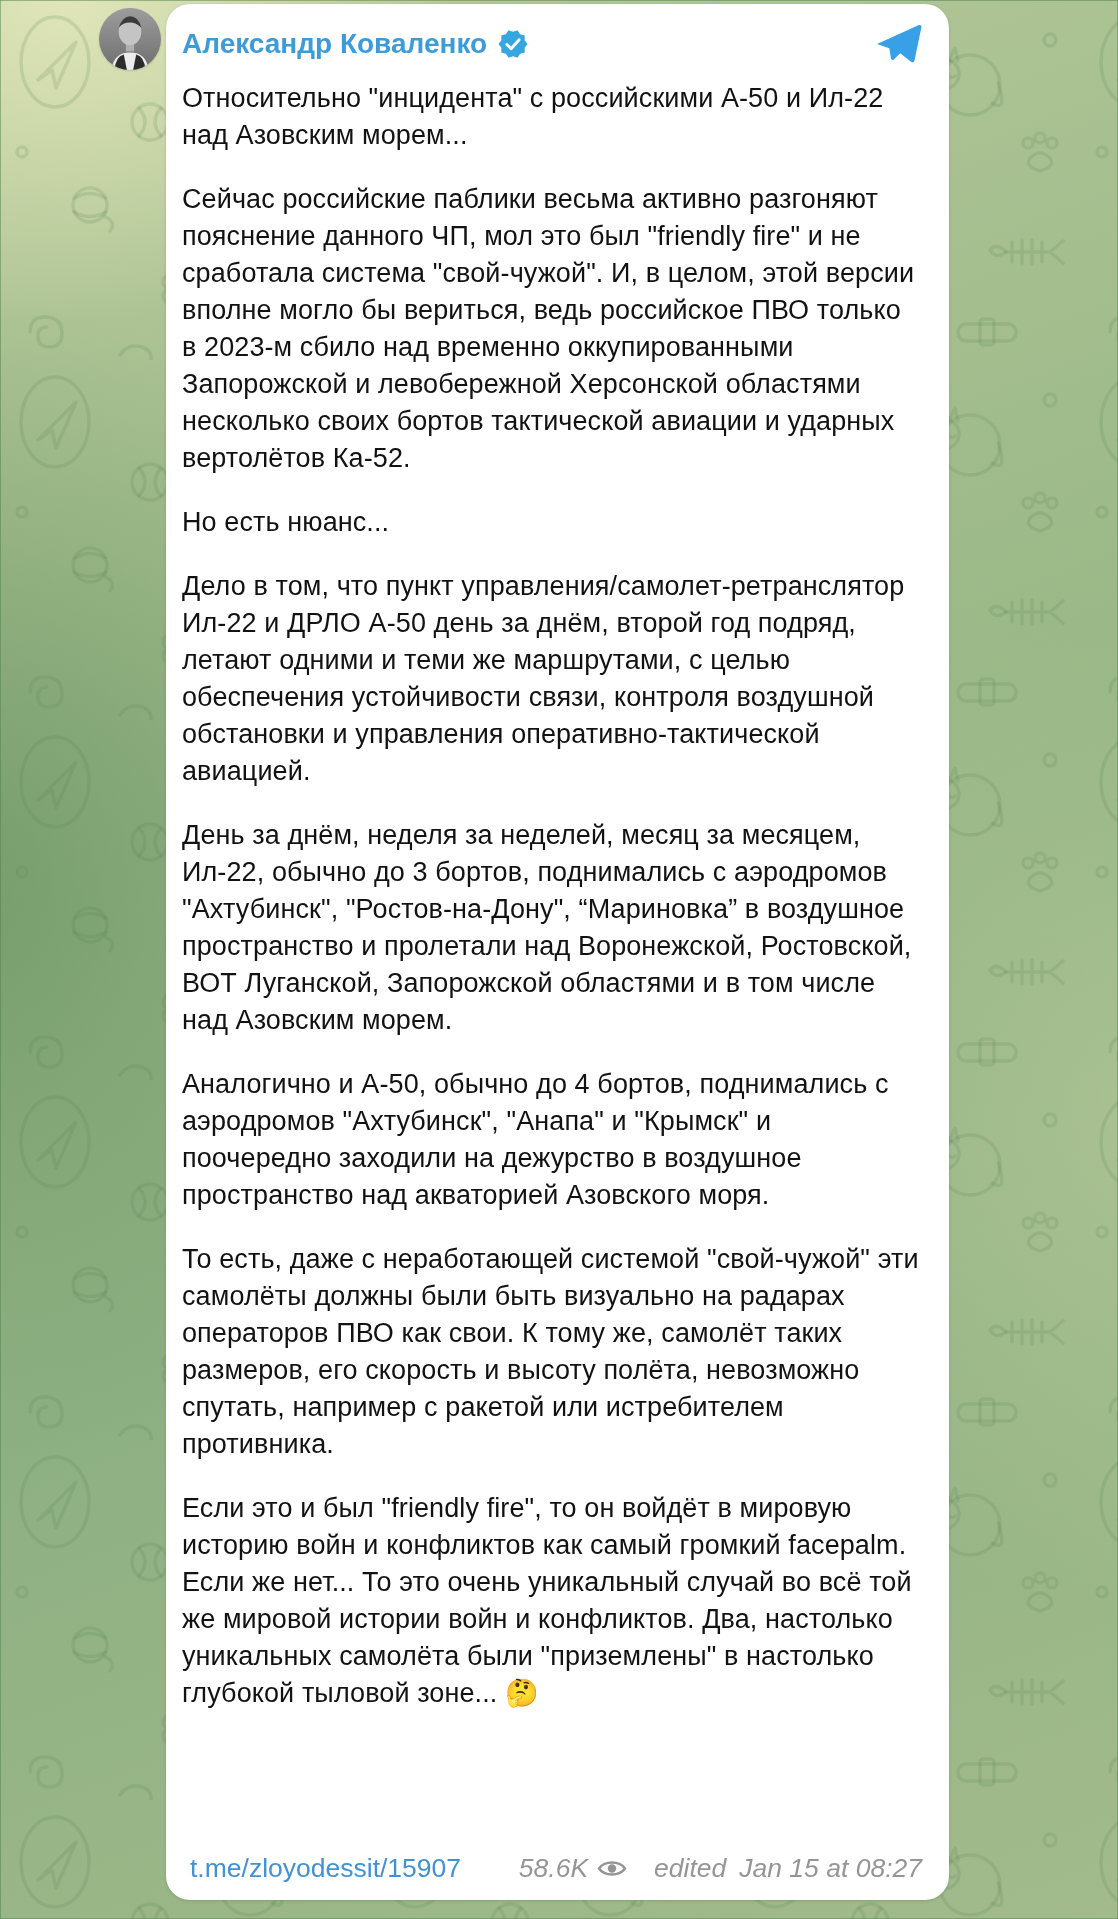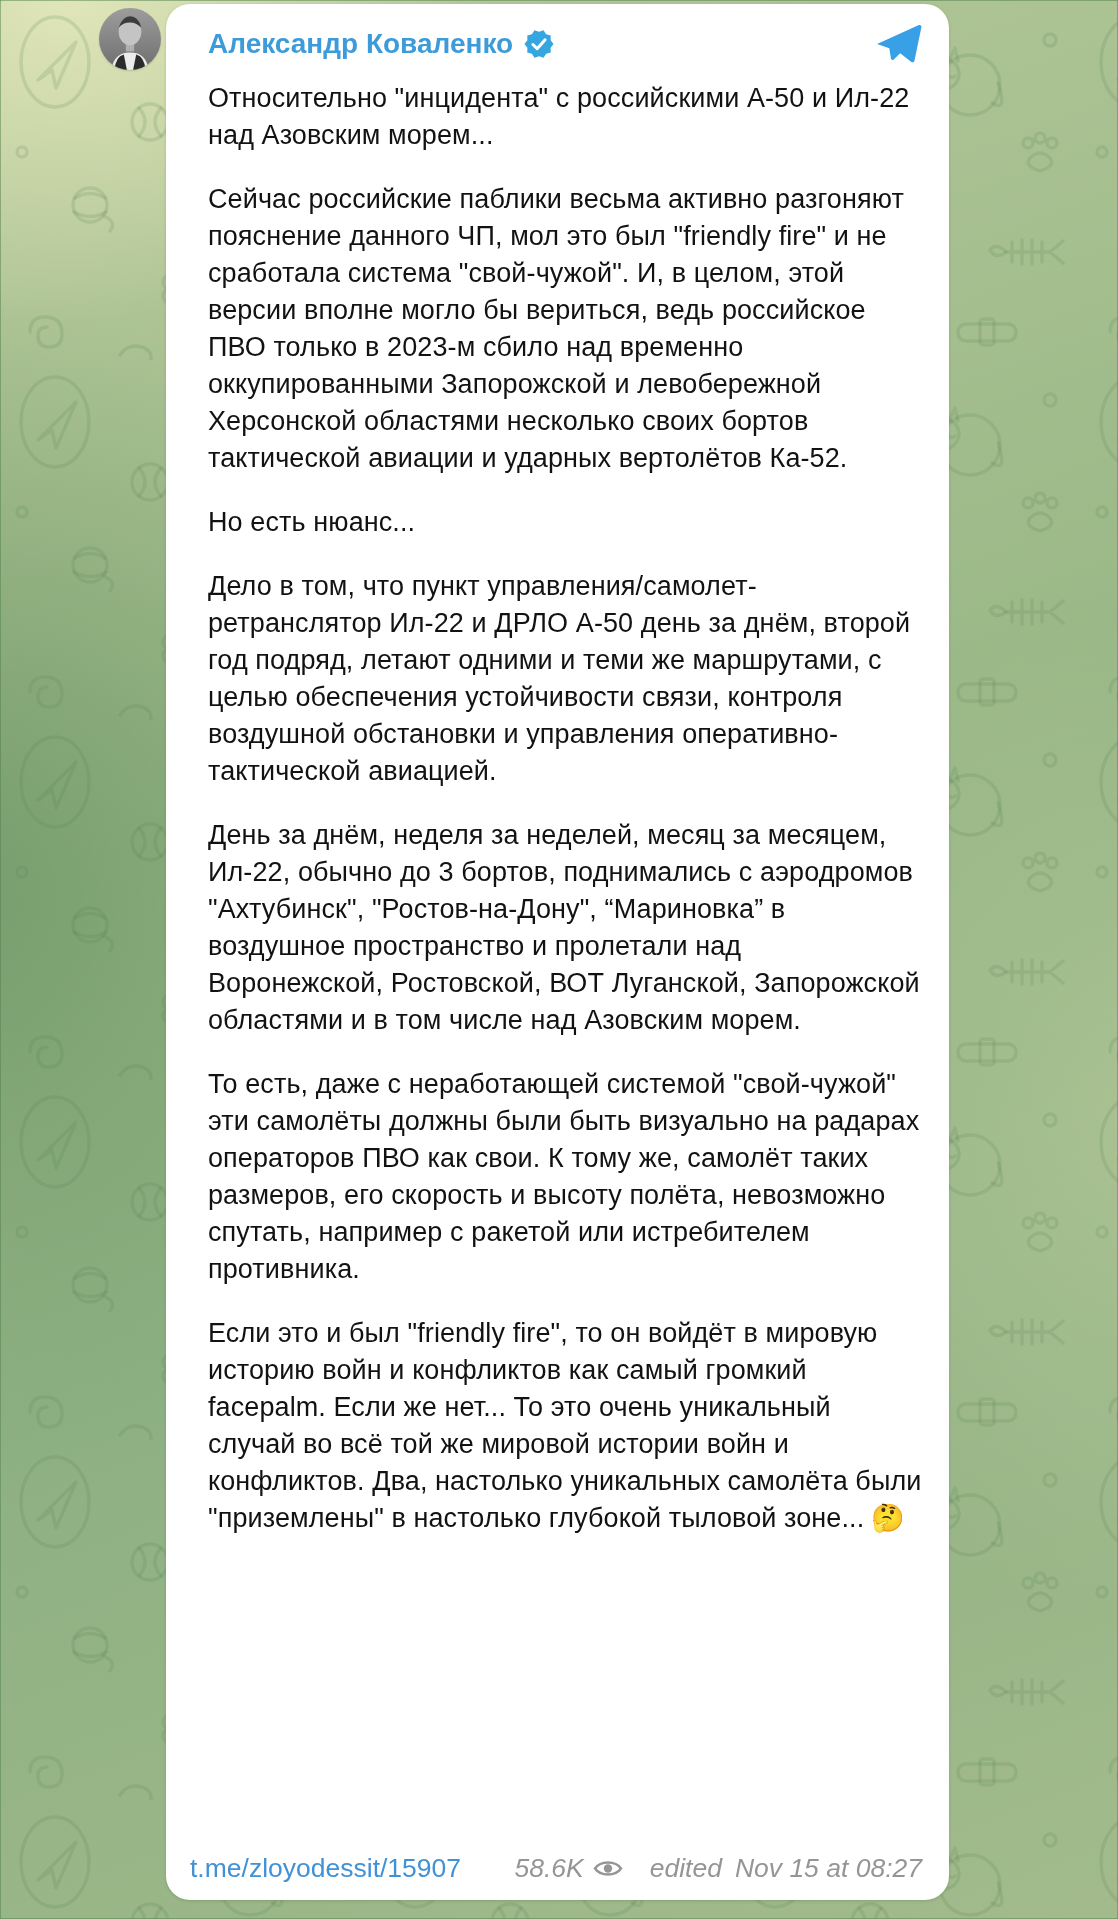--- a/index.html
+++ b/index.html
@@ -34,21 +34,21 @@
     position:absolute;left:99px;top:8px;width:62px;height:62px;
     border-radius:50%;overflow:hidden;box-shadow:0 1px 2px rgba(0,0,0,0.15);
   }
   .avatar svg{display:block;width:100%;height:100%;}
 
   .bubble{
     position:absolute;left:166px;top:4px;width:783px;height:1896px;
     background:var(--bubble-white);
     border-radius:24px;
     box-sizing:border-box;
-    padding:16px 27px 18px 42px;
+    padding:16px 27px 18px 16px;
     box-shadow:0 1px 3px rgba(62,88,56,0.25);
   }
   .header-row{display:flex;align-items:center;height:48px;}
   .channel-name{
     color:var(--accent-blue);
     font-weight:bold;font-size:28px;line-height:48px;
     white-space:nowrap;cursor:pointer;
   }
   .badge{width:30px;height:30px;margin-left:11px;flex:0 0 auto;}
   .badge .seal{fill:var(--badge-blue);}
@@ -152,31 +152,32 @@
         <path d="M2 20.5 L43 2 C44.4 1.4 45.8 2.6 45.4 4.1 L38.6 36.9 C38.3 38.4 36.5 39 35.3 38 L24.6 29.6 L18.4 35.7 C17.4 36.7 15.8 36.2 15.6 34.8 L14 24.7 Z"></path>
       </svg>
     </div>
 
     <div class="msg-body">
       <p>Относительно "инцидента" с российскими А-50 и Ил-22 над Азовским морем...</p>
       <p>Сейчас российские паблики весьма активно разгоняют пояснение данного ЧП, мол это был "friendly fire" и не сработала система "свой-чужой". И, в целом, этой версии вполне могло бы вериться, ведь российское ПВО только в 2023-м сбило над временно оккупированными Запорожской и левобережной Херсонской областями несколько своих бортов тактической авиации и ударных вертолётов Ка-52.</p>
       <p>Но есть нюанс...</p>
       <p>Дело в том, что пункт управления/самолет-ретранслятор Ил-22 и ДРЛО А-50 день за днём, второй год подряд, летают одними и теми же маршрутами, с целью обеспечения устойчивости связи, контроля воздушной обстановки и управления оперативно-тактической авиацией.</p>
       <p>День за днём, неделя за неделей, месяц за месяцем, Ил-22, обычно до 3 бортов, поднимались с аэродромов "Ахтубинск", "Ростов-на-Дону", “Мариновка” в воздушное пространство и пролетали над Воронежской, Ростовской, ВОТ Луганской, Запорожской областями и в том числе над Азовским морем.</p>
+      <p>Аналогично и А-50, обычно до 4 бортов, поднимались с аэродромов "Ахтубинск", "Анапа" и "Крымск" и поочередно заходили на дежурство в воздушное пространство над акваторией Азовского моря.</p>
       <p>То есть, даже с неработающей системой "свой-чужой" эти самолёты должны были быть визуально на радарах операторов ПВО как свои. К тому же, самолёт таких размеров, его скорость и высоту полёта, невозможно спутать, например с ракетой или истребителем противника.</p>
       <p>Если это и был "friendly fire", то он войдёт в мировую историю войн и конфликтов как самый громкий facepalm. Если же нет... То это очень уникальный случай во всё той же мировой истории войн и конфликтов. Два, настолько уникальных самолёта были "приземлены" в настолько глубокой тыловой зоне... 🤔</p>
     </div>
 
     <div class="footer">
       <a class="post-link">t.me/zloyodessit/15907</a>
       <div class="meta">
         <span>58.6K</span>
         <svg class="eye" viewBox="0 0 30 21" xmlns="http://www.w3.org/2000/svg">
           <path class="outline" d="M2 10.5 C7.5 2.5 22.5 2.5 28 10.5 C22.5 18.5 7.5 18.5 2 10.5 Z"></path>
           <circle class="pupil" cx="15" cy="10.5" r="4.2"></circle>
         </svg>
         <span class="edited">edited</span>
-        <span class="timestamp">Nov 15 at 08:27</span>
+        <span class="timestamp">Jan 15 at 08:27</span>
       </div>
     </div>
 
   </div>
 </div>
 
 </body></html>

